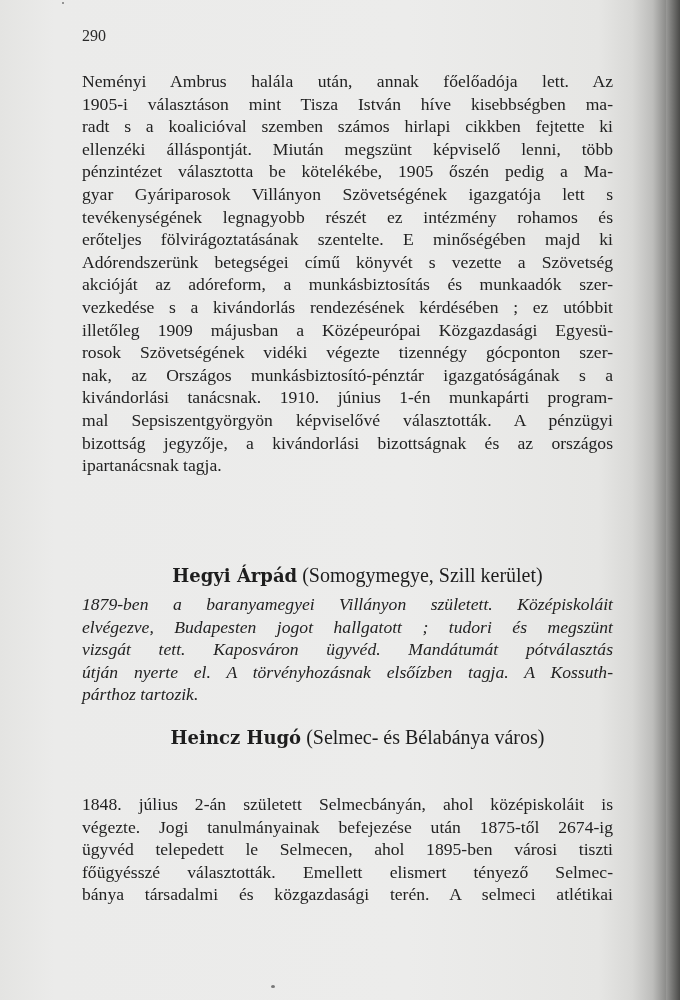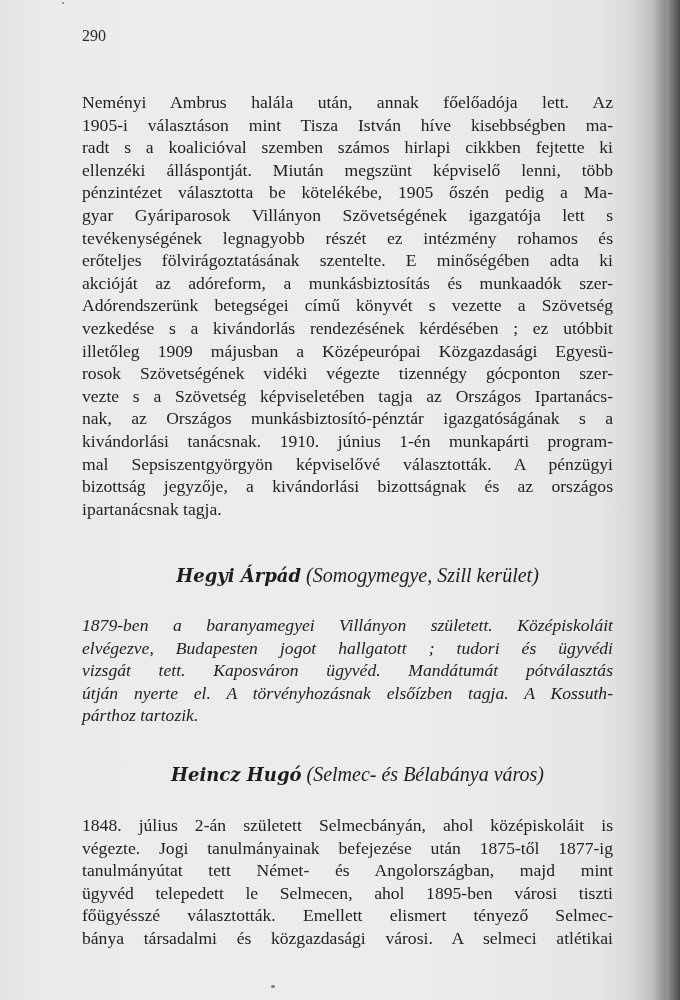--- a/index.html
+++ b/index.html
@@ -31,21 +31,20 @@
     }
     .text-block {
       position: absolute;
       left: 82px;
       width: 531px;
       font-family: "Liberation Serif", serif;
       font-size: 17.6px;
       line-height: 22.6px;
       color: #222;
       text-align: justify;
-      margin-top: 21px;
     }
     .text-block .line {
       display: block;
       text-align: justify;
       text-align-last: justify;
       white-space: nowrap;
       height: 22.6px;
     }
     .text-block .line.last {
       text-align-last: left;
@@ -60,22 +59,22 @@
       text-align: center;
       font-family: "Liberation Serif", serif;
       font-size: 20px;
       color: #1d1d1d;
     }
     .heading .name {
       font-family: "DejaVu Serif", serif;
       font-weight: bold;
       font-size: 18px;
     }
-    .heading1 { top: 564px; left: 92px; font-style: italic; }
-    .heading2 { top: 763px; left: 92px; font-style: italic; }
+    .heading1 { top: 564px; left: 92px; }
+    .heading2 { top: 726px; left: 92px; }
     .spine {
       position: absolute;
       right: 0; top: 0;
       width: 14px; height: 1000px;
       background: linear-gradient(90deg, #9a9a98, #4a4a48);
     }
     .speck {
       position: absolute;
       background: #777;
       border-radius: 50%;
@@ -89,58 +88,56 @@
   <div class="page-number">290</div>
 
   <div class="text-block para1">
     <span class="line">Neményi Ambrus halála után, annak főelőadója lett. Az</span>
     <span class="line">1905-i választáson mint Tisza István híve kisebbségben ma-</span>
     <span class="line">radt s a koalicióval szemben számos hirlapi cikkben fejtette ki</span>
     <span class="line">ellenzéki álláspontját. Miután megszünt képviselő lenni, több</span>
     <span class="line">pénzintézet választotta be kötelékébe, 1905 őszén pedig a Ma-</span>
     <span class="line">gyar Gyáriparosok Villányon Szövetségének igazgatója lett s</span>
     <span class="line">tevékenységének legnagyobb részét ez intézmény rohamos és</span>
-    <span class="line">erőteljes fölvirágoztatásának szentelte. E minőségében adta ki</span>
+    <span class="line">erőteljes fölvirágoztatásának szentelte. E minőségében majd ki</span>
+    <span class="line">Adórendszerünk betegségei című könyvét s vezette a Szövetség</span>
     <span class="line">akcióját az adóreform, a munkásbiztosítás és munkaadók szer-</span>
-    <span class="line">Adórendszerünk betegségei című könyvét s vezette a Szövetség</span>
     <span class="line">vezkedése s a kivándorlás rendezésének kérdésében ; ez utóbbit</span>
     <span class="line">illetőleg 1909 májusban a Középeurópai Közgazdasági Egyesü-</span>
     <span class="line">rosok Szövetségének vidéki végezte tizennégy gócponton szer-</span>
-    <span class="line">vezte s a Szövetség képviseletében tagja az Országos Ipartanács-</span>
     <span class="line">nak, az Országos munkásbiztosító-pénztár igazgatóságának s a</span>
     <span class="line">kivándorlási tanácsnak. 1910. június 1-én munkapárti program-</span>
     <span class="line">mal Sepsiszentgyörgyön képviselővé választották. A pénzügyi</span>
     <span class="line">bizottság jegyzője, a kivándorlási bizottságnak és az országos</span>
     <span class="line last">ipartanácsnak tagja.</span>
   </div>
 
   <div class="heading heading1">
     <span class="name">Hegyi Árpád</span>
     <span>(Somogymegye, Szill kerület)</span>
   </div>
 
   <div class="text-block para2">
     <span class="line">1879-ben a baranyamegyei Villányon született. Középiskoláit</span>
-    <span class="line">elvégezve, Budapesten jogot hallgatott ; tudori és ügyvédi</span>
+    <span class="line">elvégezve, Budapesten jogot hallgatott ; tudori és megszünt</span>
     <span class="line">vizsgát tett. Kaposváron ügyvéd. Mandátumát pótválasztás</span>
     <span class="line">útján nyerte el. A törvényhozásnak elsőízben tagja. A Kossuth-</span>
     <span class="line last">párthoz tartozik.</span>
   </div>
 
   <div class="heading heading2">
     <span class="name">Heincz Hugó</span>
     <span>(Selmec- és Bélabánya város)</span>
   </div>
 
   <div class="text-block para3">
     <span class="line">1848. július 2-án született Selmecbányán, ahol középiskoláit is</span>
-    <span class="line">végezte. Jogi tanulmányainak befejezése után 1875-től 1877-ig</span>
-    <span class="line">tanulmányútat tett Német- és Angolországban, majd mint</span>
+    <span class="line">végezte. Jogi tanulmányainak befejezése után 1875-től 2674-ig</span>
     <span class="line">ügyvéd telepedett le Selmecen, ahol 1895-ben városi tiszti</span>
     <span class="line">főügyésszé választották. Emellett elismert tényező Selmec-</span>
-    <span class="line">bánya társadalmi és közgazdasági városi. A selmeci atlétikai</span>
+    <span class="line">bánya társadalmi és közgazdasági terén. A selmeci atlétikai</span>
   </div>
 
   <div class="speck" style="left:271px; top:985px; width:4px; height:3px;"></div>
   <div class="speck" style="left:62px; top:2px; width:2px; height:2px;"></div>
 
   <div class="spine"></div>
 </div>
 
 </body></html>

